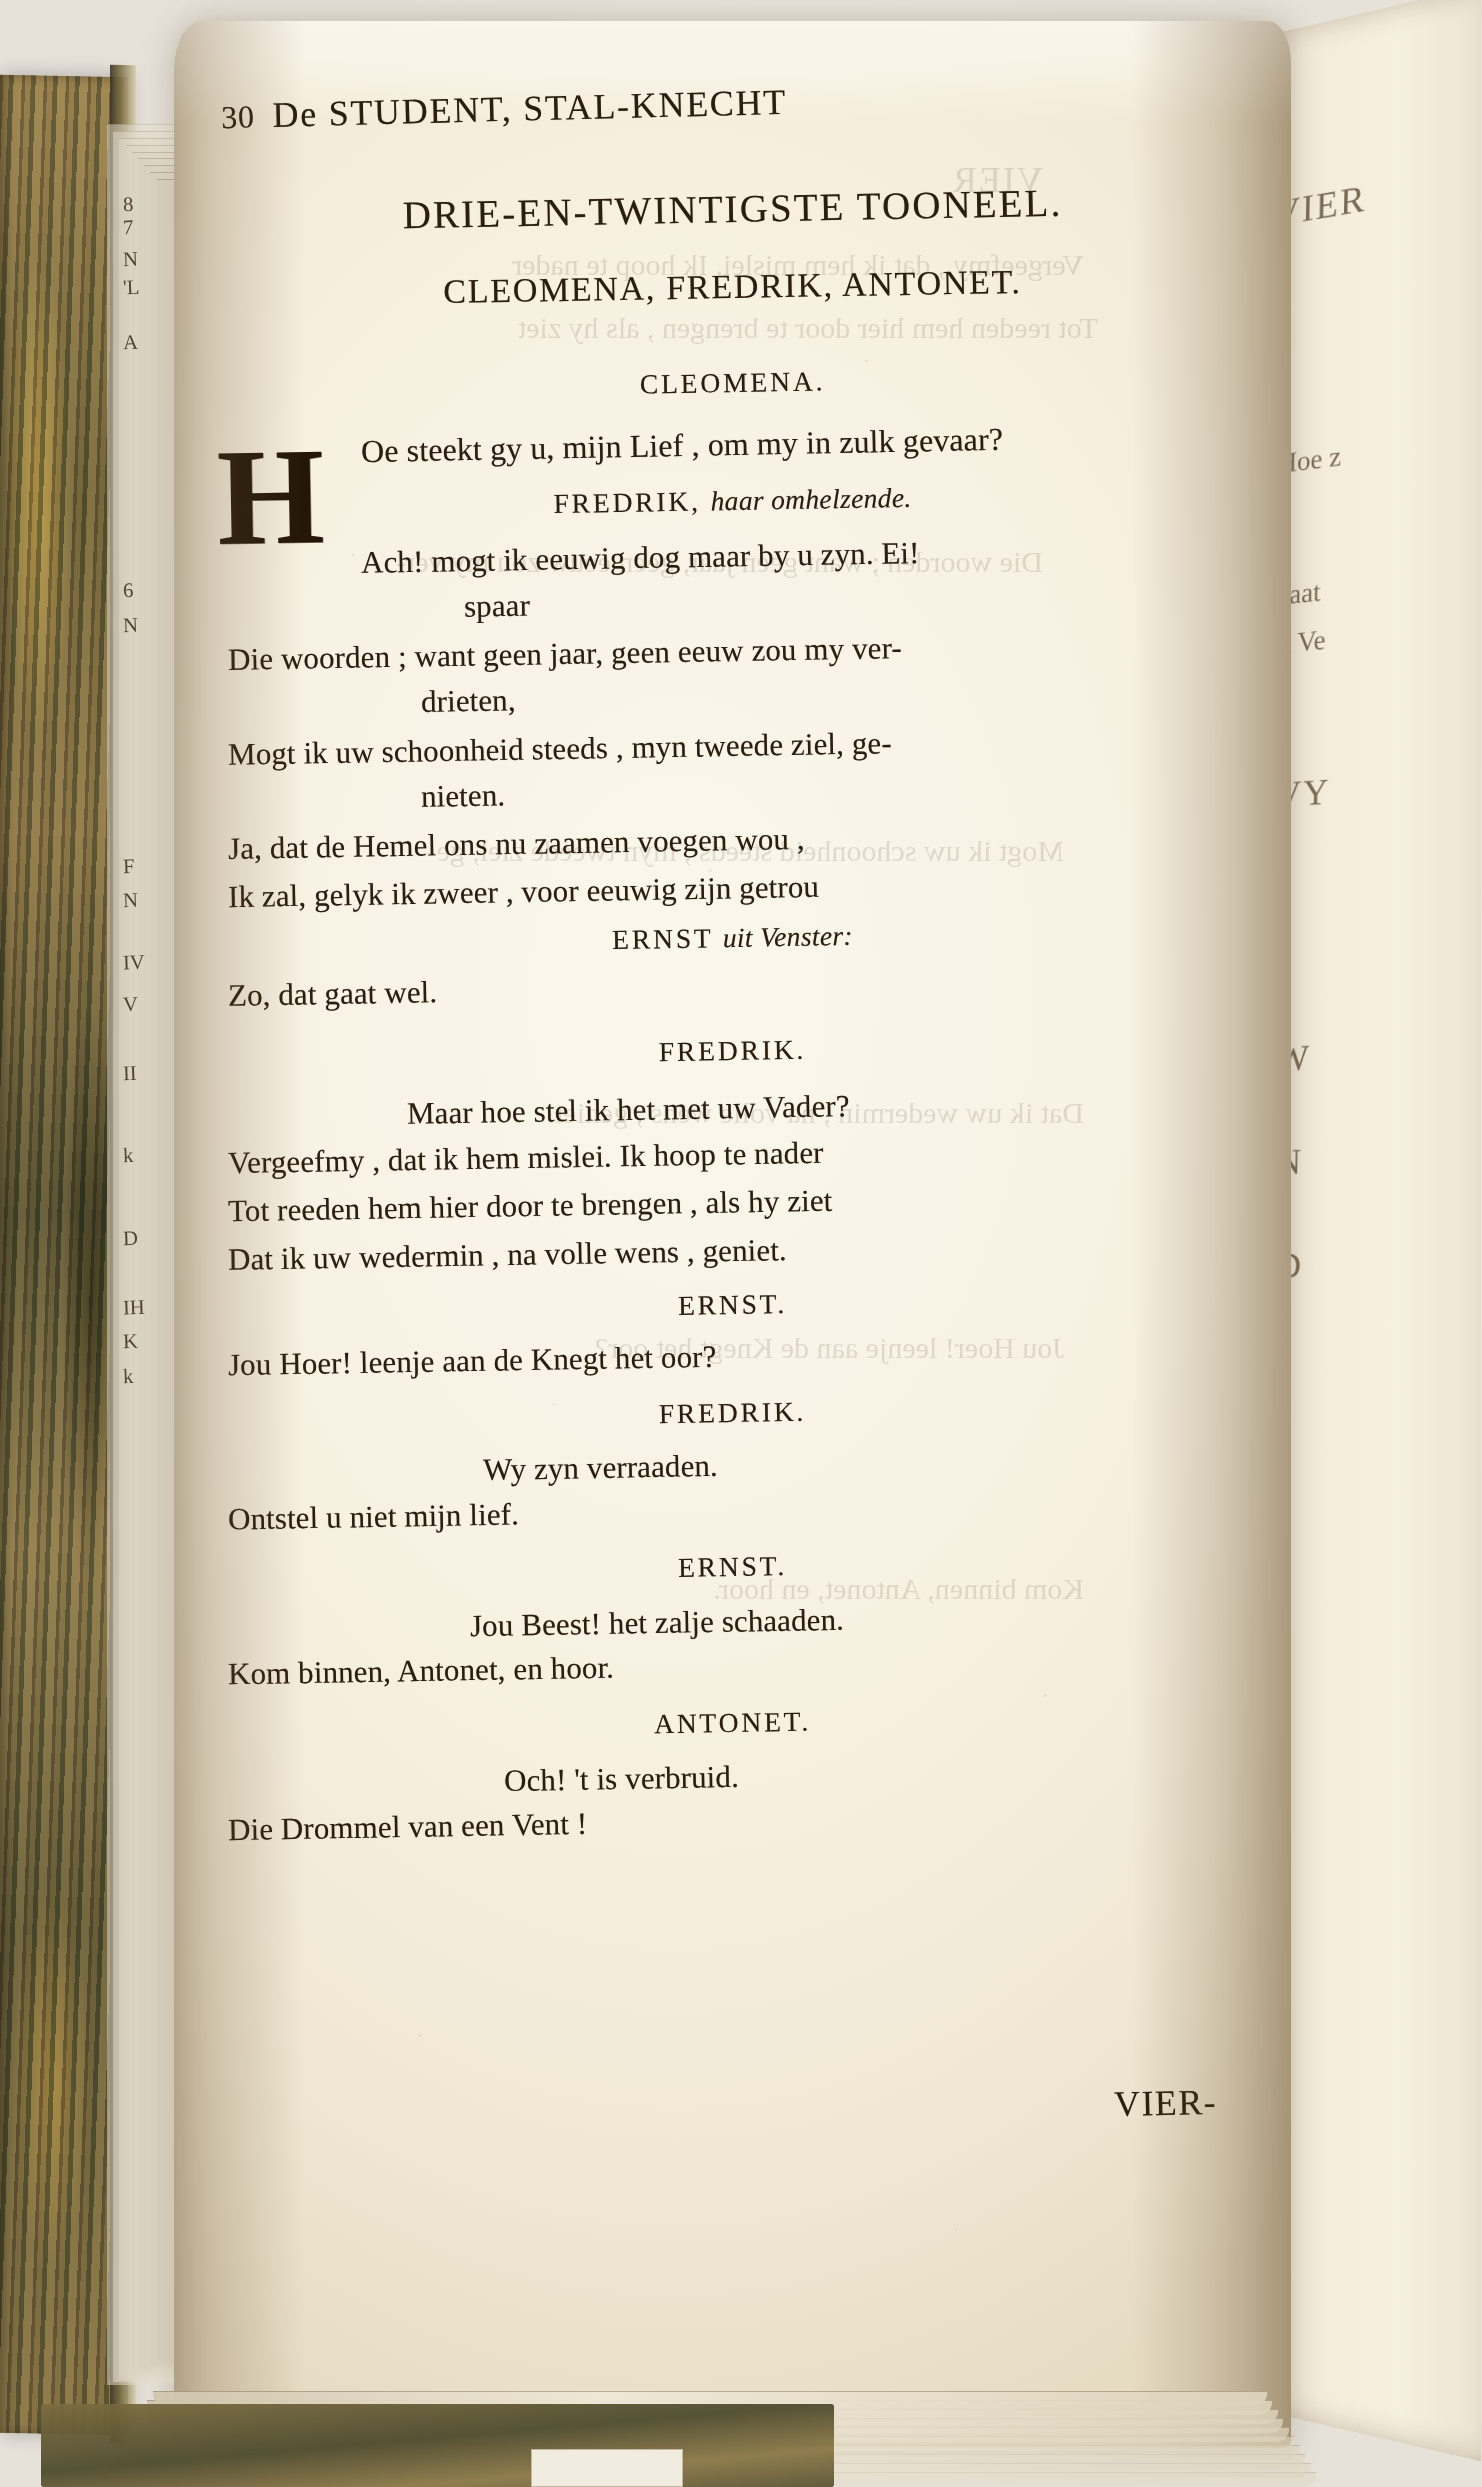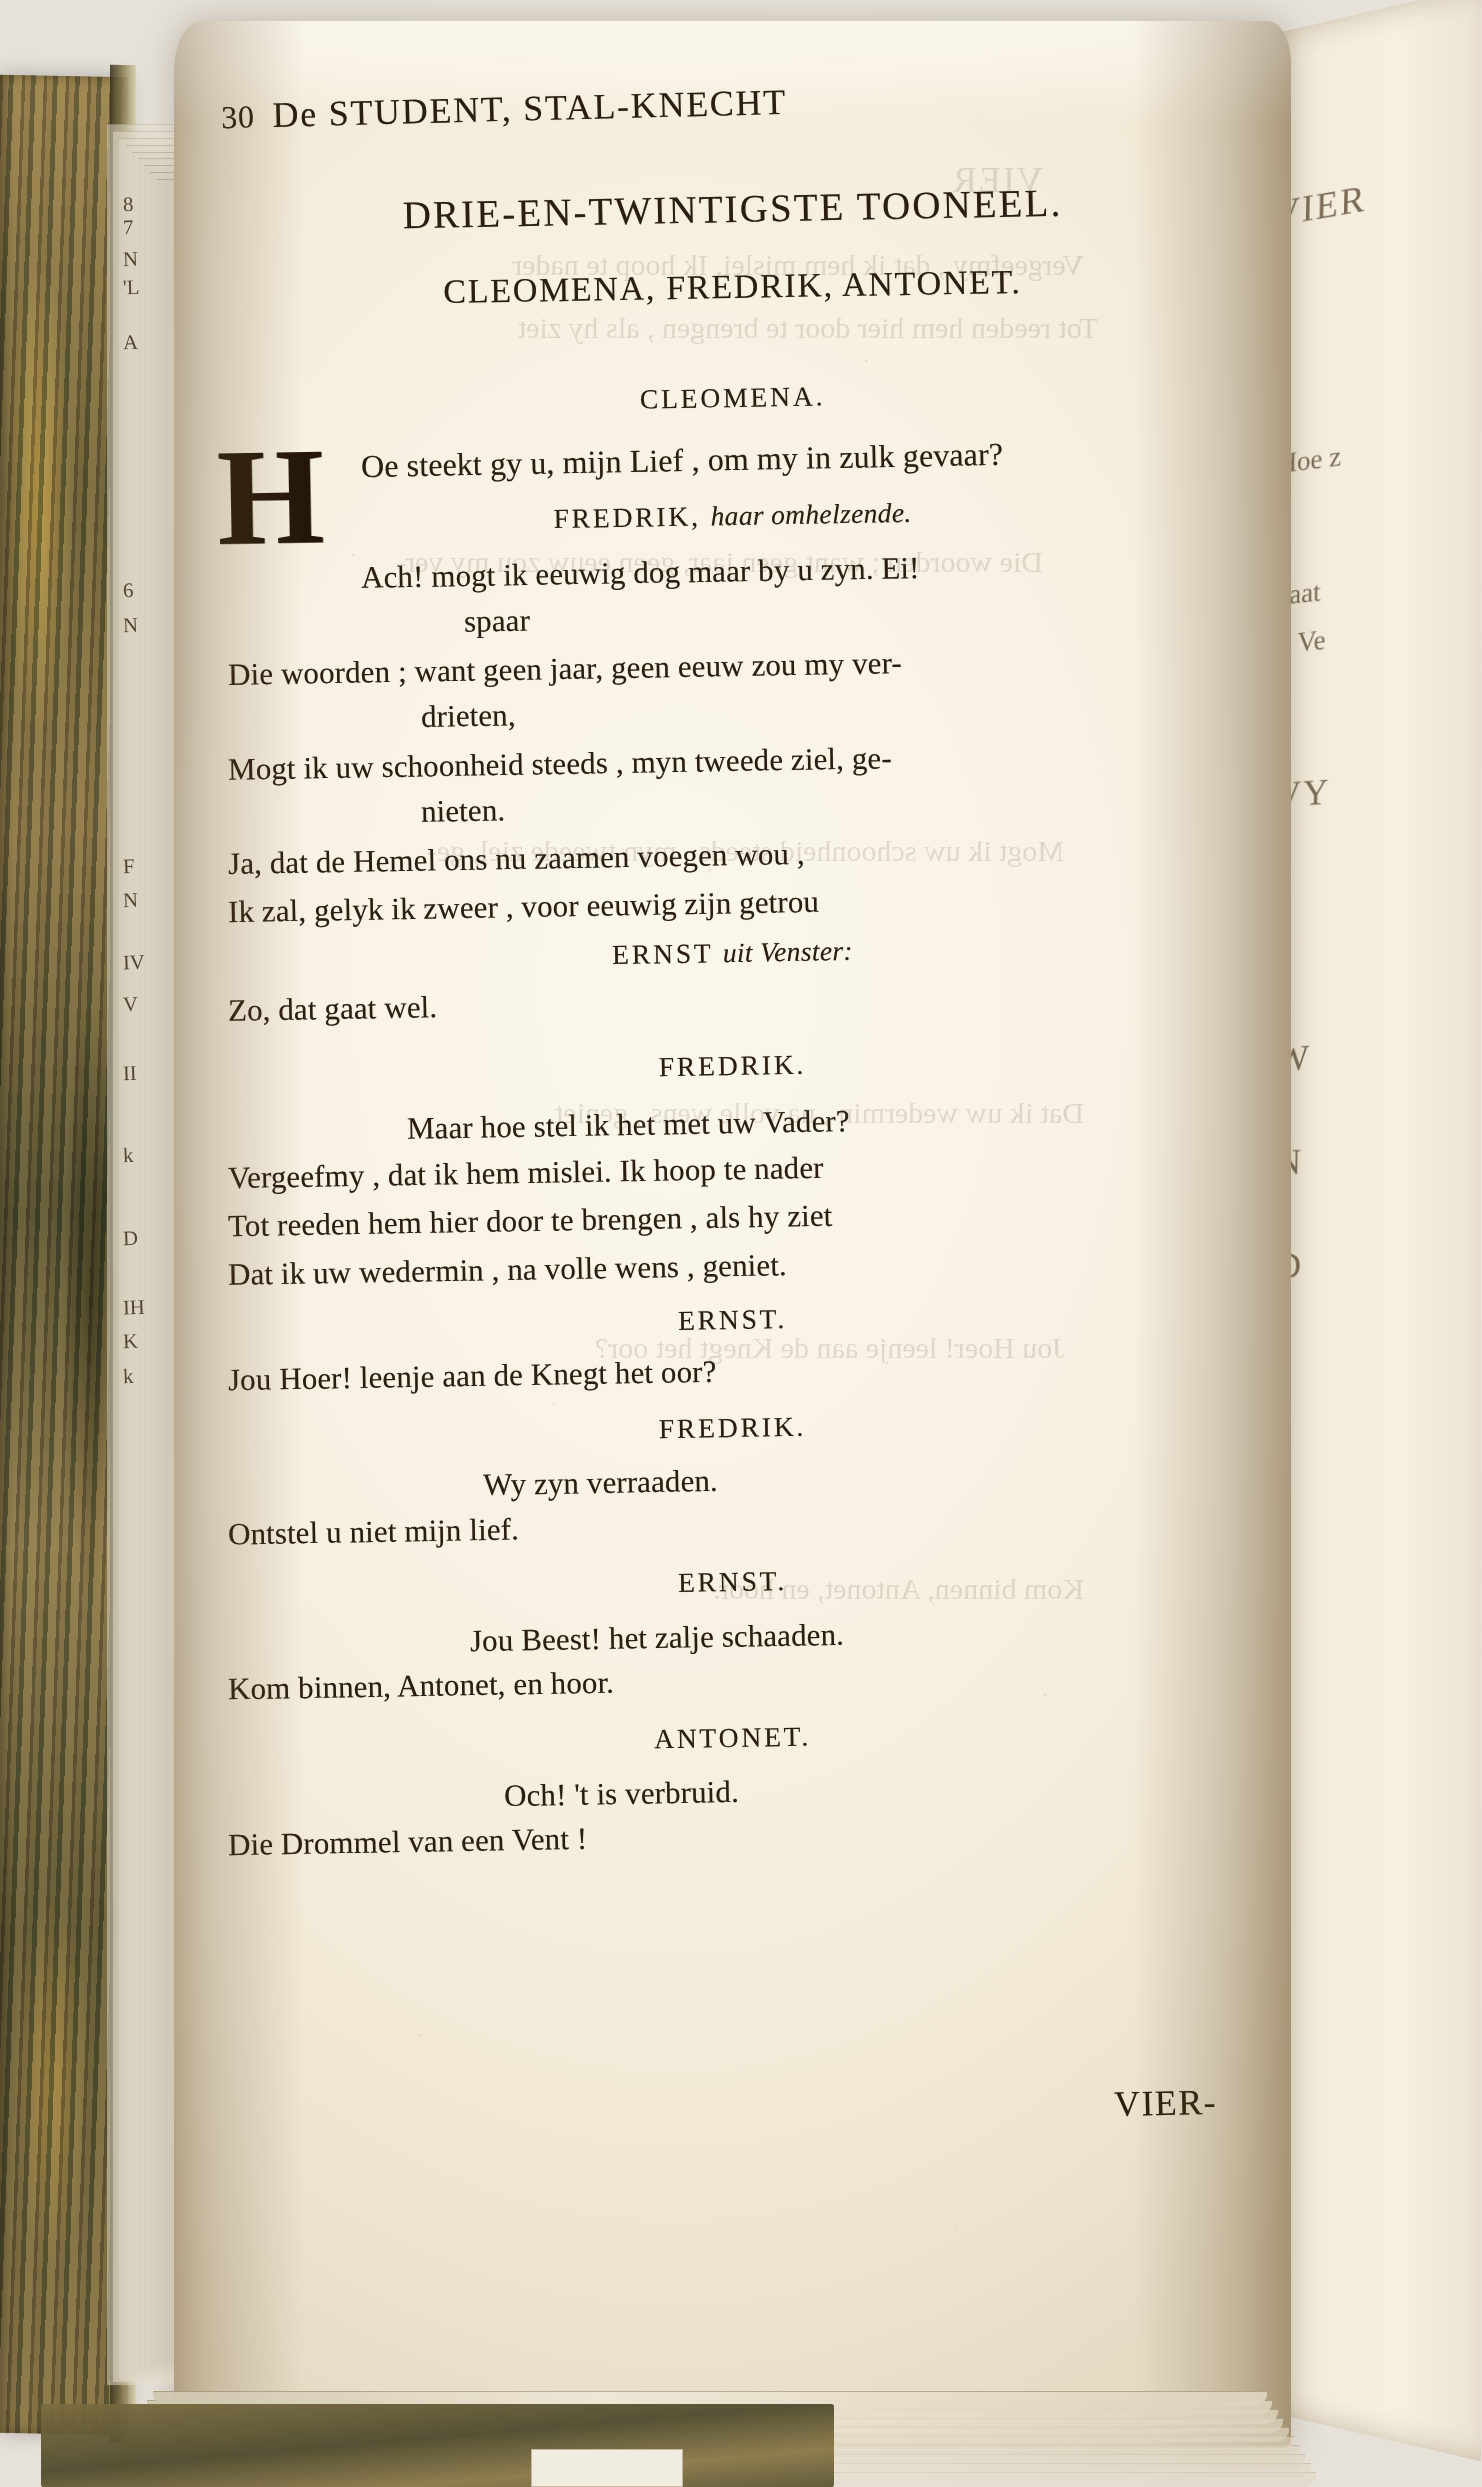--- a/index.html
+++ b/index.html
@@ -120,21 +120,21 @@
   }
   .ghost-layer .g {
     position:absolute; white-space:nowrap;
     color:#3a2c18;
     font-family:"Liberation Serif", serif;
   }
 
   
   .type-block {
     position:absolute;
-    left: 0; top: 16px; width: 100%; height: 100%;
+    left: 0; top: 1px; width: 100%; height: 100%;
     padding: 8px 47px;
     color: #241a0c;
   }
   .line {
     position: relative;
     white-space: nowrap;
     font-family: "Liberation Serif", serif;
     color:#2a1e0e;
     text-shadow: 0 0 0.7px rgba(40,28,12,.45);
   }

